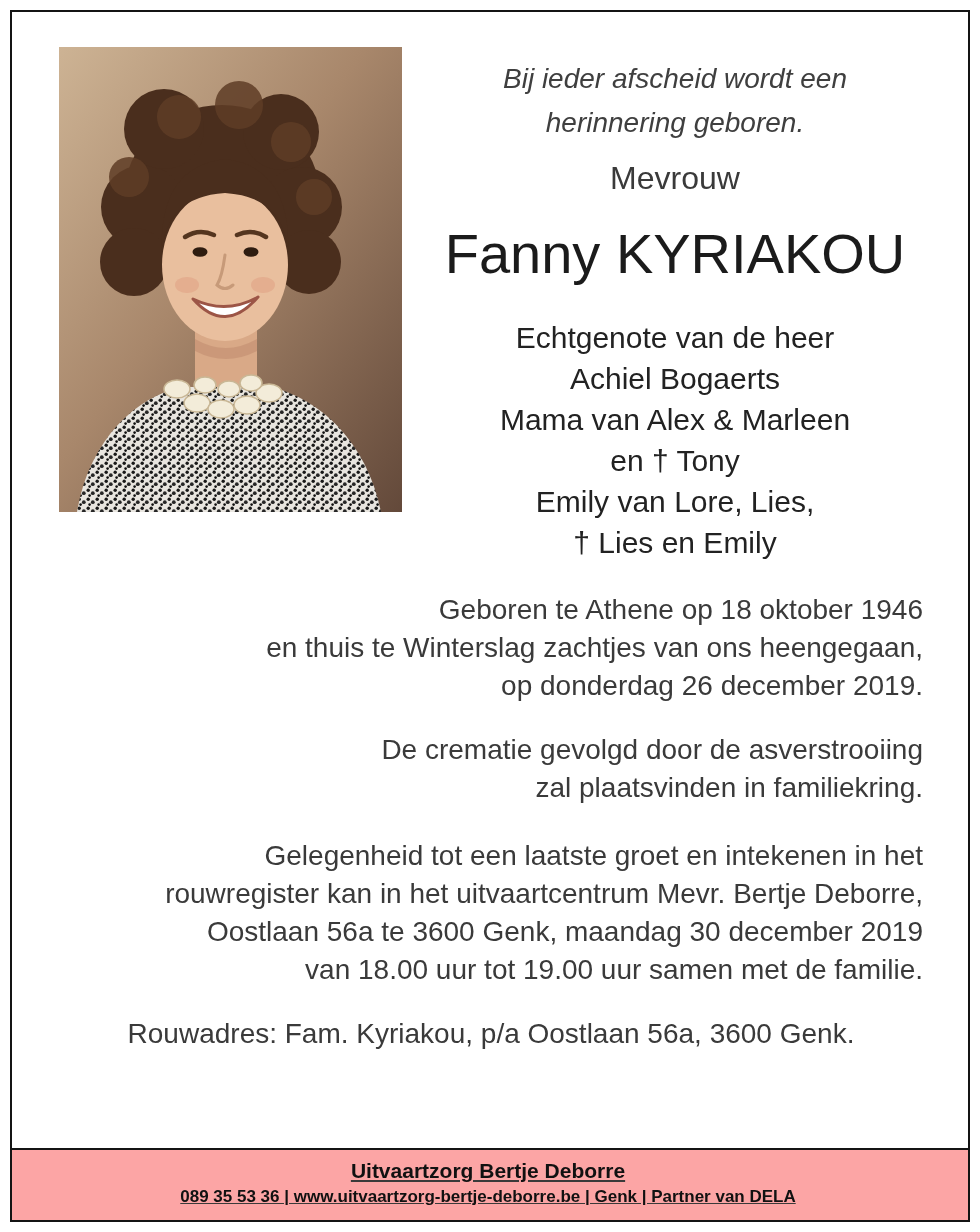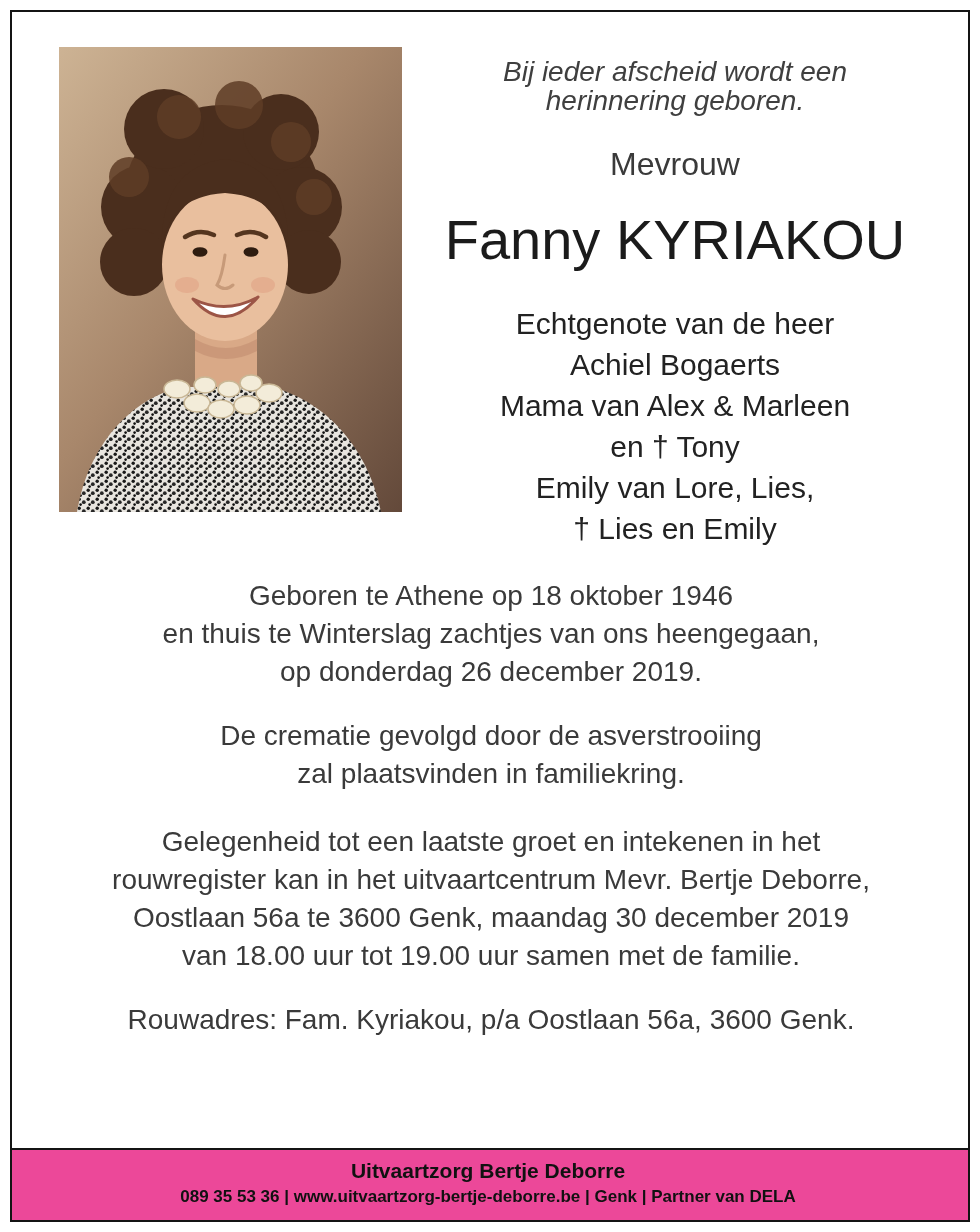--- a/index.html
+++ b/index.html
@@ -37,28 +37,28 @@
     background: #8a6c55;
   }
   .right-col {
     flex: 1;
     text-align: center;
     padding: 10px 8px 0 16px;
   }
   .quote {
     font-style: italic;
     font-size: 28px;
-    line-height: 29px;
+    line-height: 44px;
     color: #3f3f3f;
     white-space: pre-line;
   }
   .salutation {
     font-size: 32px;
     line-height: 38px;
-    margin-top: 30px;
+    margin-top: 14px;
     color: #3a3a3a;
   }
   .name {
     font-size: 56px;
     line-height: 62px;
     font-weight: normal;
     margin: 26px 0 0 0;
     color: #1b1b1b;
     letter-spacing: 0px;
   }
@@ -72,34 +72,35 @@
   .body-section {
     margin-top: 28px;
     padding: 0 45px 0 47px;
     font-size: 28px;
     line-height: 38px;
   }
   .para {
     margin: 0 0 12px 0;
     white-space: pre-line;
   }
-  .para.center { text-align: center; }
+  .para.center { text-align: right; }
   .para.left { text-align: center; }
   .para.gap-mid { margin-bottom: 26px; }
   .para.gap-big { margin-top: 30px; }
   .para.notice { margin-top: 28px; color: #3d3d3d; }
   .footer {
     position: absolute;
     left: 0;
     right: 0;
     bottom: 0;
     border-top: 2px solid #141414;
     text-align: center;
     padding: 8px 4px 12px 0;
-    background: #ec4899;
+    background: #fca5a5;
+    text-decoration: underline;
   }
   .footer-company {
     font-weight: bold;
     font-size: 21px;
     line-height: 26px;
     color: #111111;
   }
   .footer-contact {
     font-weight: bold;
     font-size: 17px;

